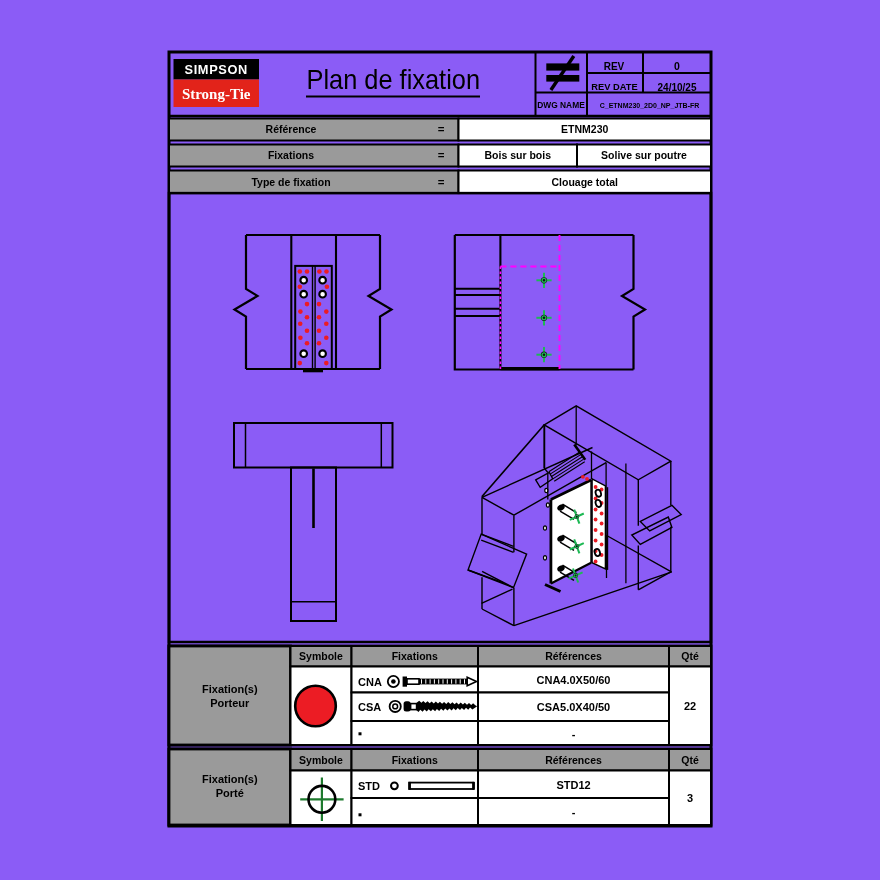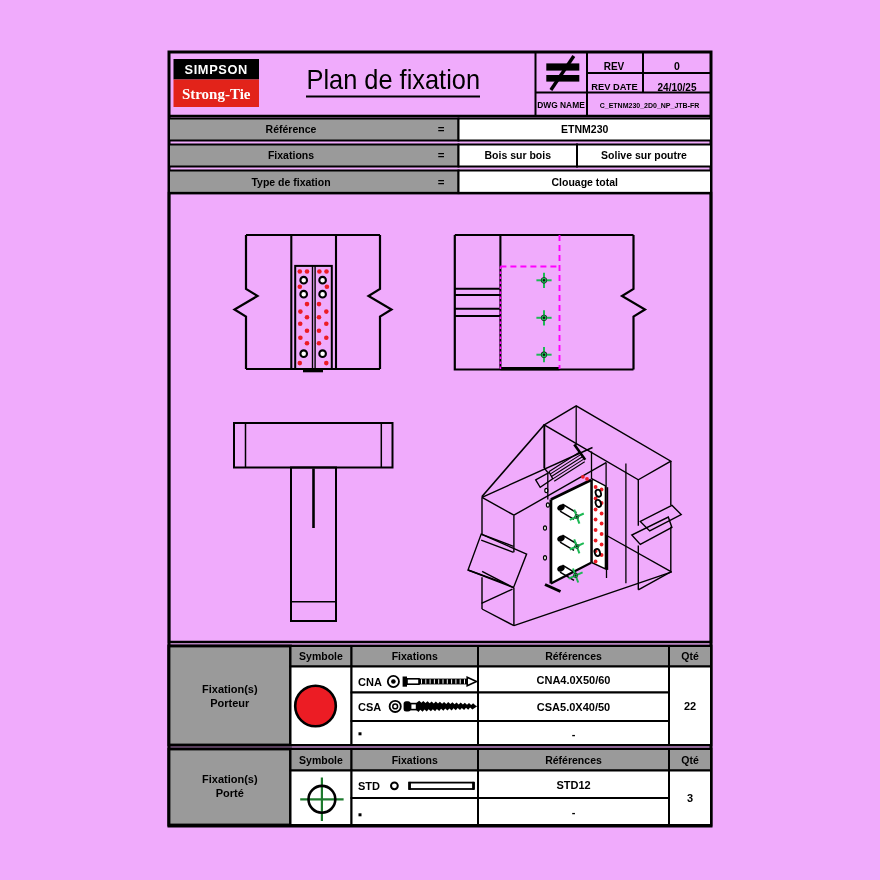--- a/index.html
+++ b/index.html
@@ -1,16 +1,16 @@
 <!DOCTYPE html>
 <html><head>
 <meta charset="utf-8">
 <style>
 html,body{margin:0;padding:0;background:#fff;}
-#sheet{position:relative;width:880px;height:880px;background:#f0abfc;overflow:hidden;}
+#sheet{position:relative;width:880px;height:880px;background:#8b5cf6;overflow:hidden;}
 </style>
 </head>
 <body>
 
 <div id="sheet">
 <svg width="880" height="880" viewBox="0 0 880 880">
 
 <rect x="169" y="52" width="542" height="774" fill="none" stroke="#000" stroke-width="3"></rect>
 
 <line x1="169" y1="116" x2="711" y2="116" stroke="#000" stroke-width="2.5" stroke-linecap="butt"></line>

